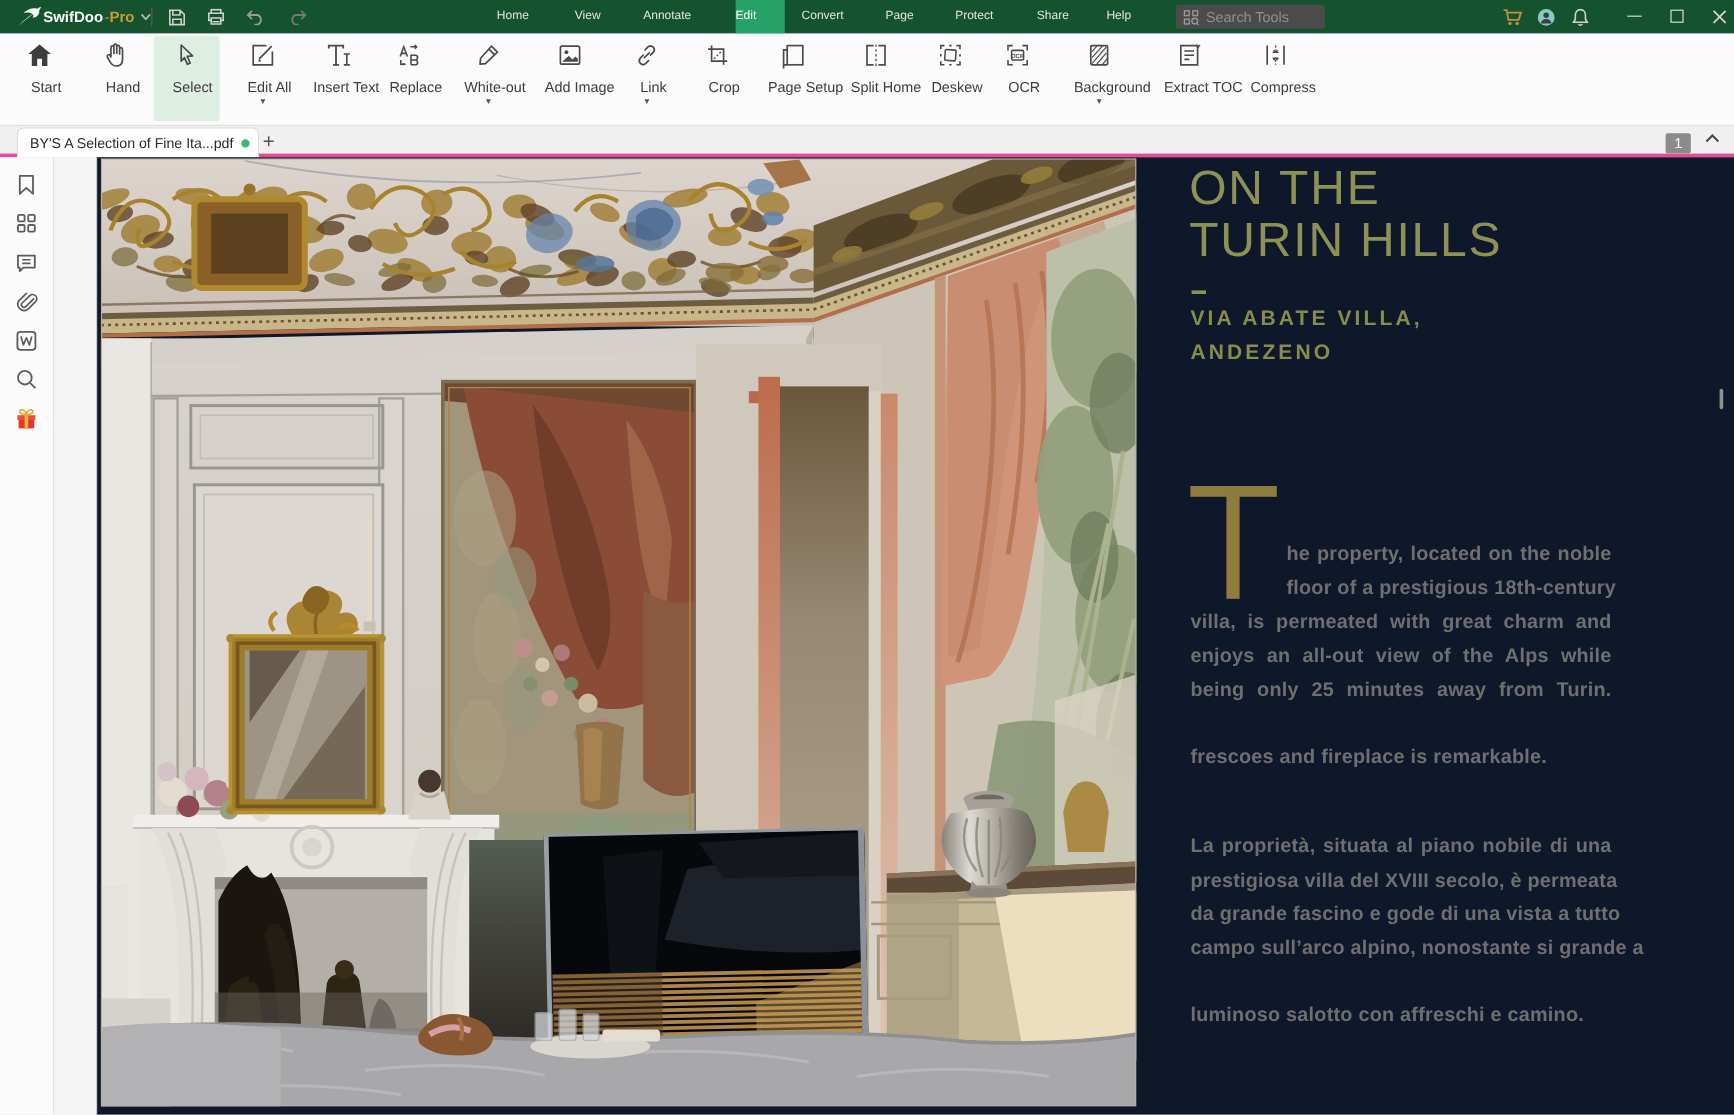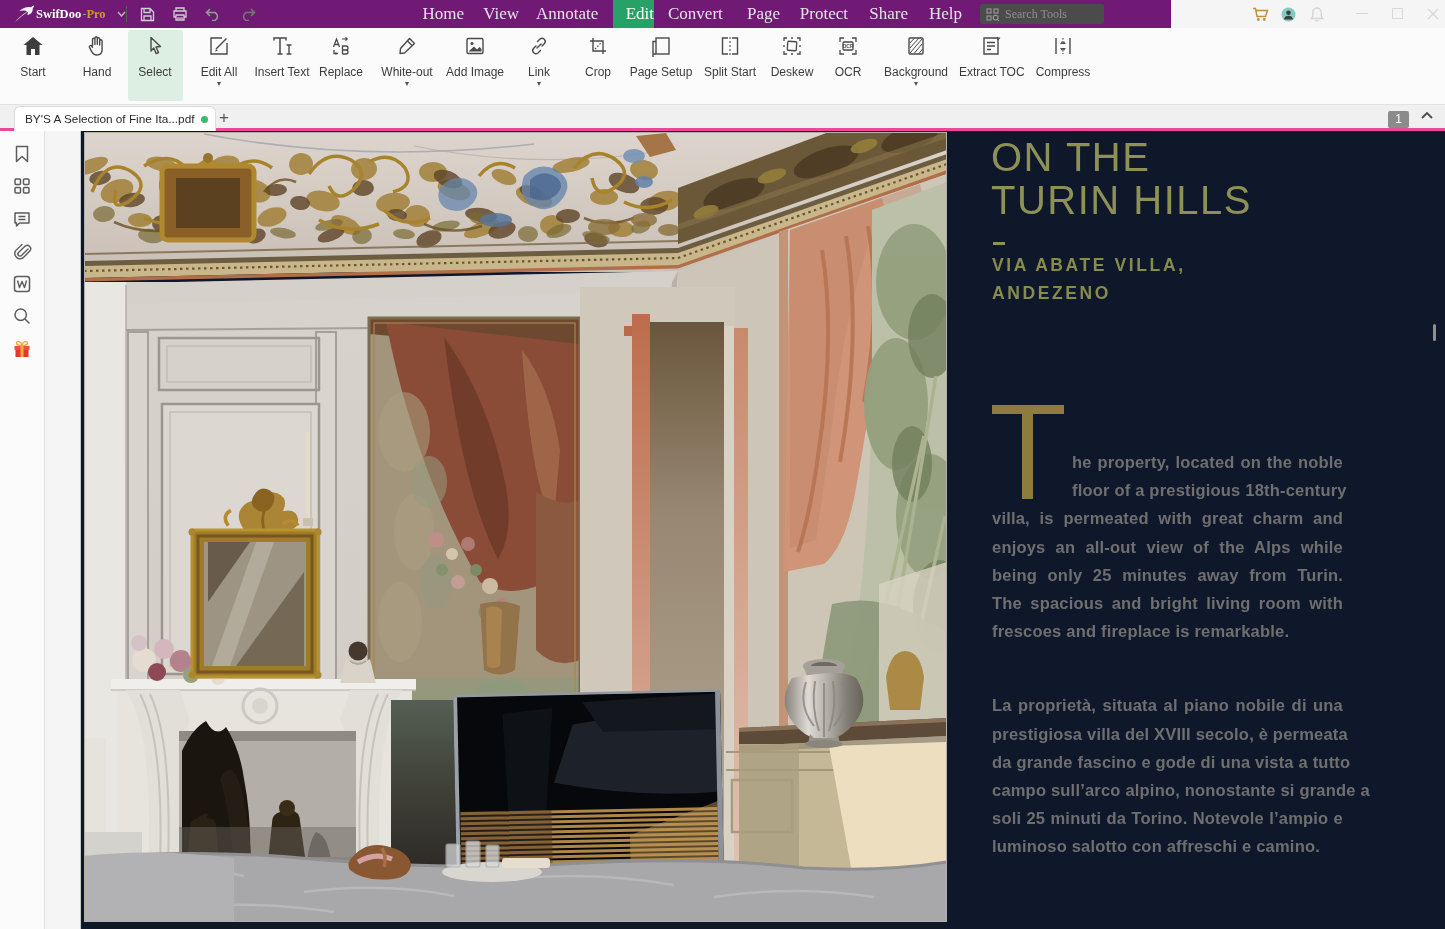--- a/index.html
+++ b/index.html
@@ -1,29 +1,29 @@
 <!DOCTYPE html>
 <html><head>
 <meta charset="utf-8">
 <style>
 * { margin:0; padding:0; box-sizing:border-box; }
 html,body { width:1445px; height:929px; overflow:hidden; font-family:"Liberation Sans", sans-serif; }
 #app { position:relative; width:1445px; height:929px; background:#f5f5f5; }
 
-#titlebar { position:absolute; left:0; top:0; width:1171px; height:28px; background:#701a75;font-family:Liberation Serif, serif; }
-#titlebar .menu { position:absolute; top:0; height:28px; line-height:28px; font-size:17px; color:#e4e4e4; text-align:right; }
+#titlebar { position:absolute; left:0; top:0; width:1445px; height:28px; background:#14532d; }
+#titlebar .menu { position:absolute; top:0; height:28px; line-height:28px; font-size:10px; color:#e4e4e4; text-align:left; }
 #logo { position:absolute; left:13px; top:4px; }
 #appname { position:absolute; left:36px; top:0; height:28px; line-height:28px; font-size:12.5px; color:#fff; font-weight:bold; }
 #appname .pro { color:#cf9a33; }
 .tb-ic { position:absolute; }
 
 #toolbar { position:absolute; left:0; top:28px; width:1445px; height:77px; background:#fbfbfb; border-bottom:1px solid #e2e2e2; }
 .tool { position:absolute; top:6px; width:64px; text-align:center; }
 .tool .ic { display:inline-block; width:24px; height:24px; }
-.tool .lbl { margin-top:3px; font-size:12px; color:#3c3c3c; white-space:nowrap; }
+.tool .lbl { margin-top:3px; font-size:12px; color:#3c3c3c; white-space:nowrap;padding-left:11px; }
 .tool .caret { margin-top:2px; font-size:8px; color:#555; line-height:6px; }
 #sel-hl { position:absolute; left:128px; top:2px; width:55px; height:71px; background:#ddeee3; border-radius:3px; }
 
 #tabbar { position:absolute; left:0; top:105px; width:1445px; height:26px; background:#f0f0f0; border-bottom:3px solid #ec4899; }
 #tab { position:absolute; left:14px; top:1px; width:202px; height:25px; background:#fff; border:1px solid #dcdcdc; border-bottom:none; border-radius:6px 6px 0 0; font-size:11.8px; color:#2a2a2a; line-height:24px; padding-left:10px; }
 #tab .dot { position:absolute; right:7px; top:9px; width:7px; height:7px; border-radius:50%; background:#3cb96a; }
 #plus { position:absolute; left:219px; top:3px; font-size:17px; color:#555; }
 #pagebox { position:absolute; left:1388px; top:111px; width:21px; height:17px; background:#8b8b8b; border-radius:2px; color:#fff; font-size:12px; text-align:center; line-height:17px; z-index:5;}
 #chev { position:absolute; left:1419px; top:108px; width:16px; height:16px; z-index:5;}
 
@@ -154,21 +154,21 @@
           <path d="M7 4 V17 H20 M4 7 H17 V20" fill="none" stroke="#4a4a4a" stroke-width="1.4"></path>
           <path d="M9 15 L15.5 8.5" stroke="#4a4a4a" stroke-width="1.1" stroke-dasharray="1.6 1.6"></path>
         </svg><div class="lbl">Crop</div></div>
     <div class="tool" style="left:629px"><svg class="ic" viewBox="0 0 24 24">
           <rect x="7" y="4" width="13" height="16" fill="none" stroke="#4a4a4a" stroke-width="1.4"></rect>
           <path d="M7 7.5 H4 V23 M4 20 H7" fill="none" stroke="#4a4a4a" stroke-width="1.4"></path>
         </svg><div class="lbl">Page Setup</div></div>
     <div class="tool" style="left:698px"><svg class="ic" viewBox="0 0 24 24">
           <path d="M10 4 H4.5 V20 H10 M14 4 H19.5 V20 H14" fill="none" stroke="#4a4a4a" stroke-width="1.4"></path>
           <path d="M12 3 V21" stroke="#4a4a4a" stroke-width="1.1" stroke-dasharray="2 2"></path>
-        </svg><div class="lbl">Split Start</div></div>
+        </svg><div class="lbl">Split Home</div></div>
     <div class="tool" style="left:760px"><svg class="ic" viewBox="0 0 24 24">
           <g fill="none" stroke="#4a4a4a" stroke-width="1.3">
             <path d="M4 7 V4 H7 M11 4 H13 M17 4 H20 V7 M20 11 V13 M20 17 V20 H17 M13 20 H11 M7 20 H4 V17 M4 13 V11"></path>
             <rect x="7.5" y="7.5" width="9" height="9" rx="1" transform="rotate(4 12 12)"></rect>
           </g>
         </svg><div class="lbl">Deskew</div></div>
     <div class="tool" style="left:816px"><svg class="ic" viewBox="0 0 24 24">
           <g fill="none" stroke="#4a4a4a" stroke-width="1.3">
             <path d="M8 4 H4 V8 M4 16 V20 H8 M16 20 H20 V16 M20 8 V4 H16"></path>
             <rect x="7" y="8" width="10" height="8" rx="1"></rect>
@@ -635,24 +635,22 @@
       <div id="h1">ON THE<br>TURIN HILLS</div>
       <div id="dash"></div>
       <div id="sub">VIA ABATE VILLA,<br>ANDEZENO</div>
       <div id="dropT1"></div>
         <div id="dropT2"></div>
       <div class="body-line" style="left:991px;top:322px;width:271px">he property, located on the noble</div>
       <div class="body-line" style="left:991px;top:350.2px;width:271px">floor of a prestigious 18th-century</div>
       <div class="body-line" style="left:911px;top:378.4px;width:351px">villa, is permeated with great charm and</div>
       <div class="body-line" style="left:911px;top:406.6px;width:351px">enjoys an all-out view of the Alps while</div>
       <div class="body-line" style="left:911px;top:434.8px;width:351px">being only 25 minutes away from Turin.</div>
-      <div class="body-line" style="left:911px;top:463px;width:351px">The spacious and bright living room with</div>
       <div class="body-line last" style="left:911px;top:491.2px;width:351px">frescoes and fireplace is remarkable.</div>
       <div class="body-line" style="left:911px;top:565.4px;width:351px">La proprietà, situata al piano nobile di una</div>
       <div class="body-line" style="left:911px;top:593.6px;width:351px">prestigiosa villa del XVIII secolo, è permeata</div>
       <div class="body-line" style="left:911px;top:621.8px;width:351px">da grande fascino e gode di una vista a tutto</div>
       <div class="body-line" style="left:911px;top:650px;width:351px">campo sull’arco alpino, nonostante si grande a</div>
-      <div class="body-line" style="left:911px;top:678.2px;width:351px">soli 25 minuti da Torino. Notevole l’ampio e</div>
       <div class="body-line last" style="left:911px;top:706.4px;width:351px">luminoso salotto con affreschi e camino.</div>
     </div>
     <div id="scrollthumb"></div>
   </div>
 </div>
 
 </body></html>

